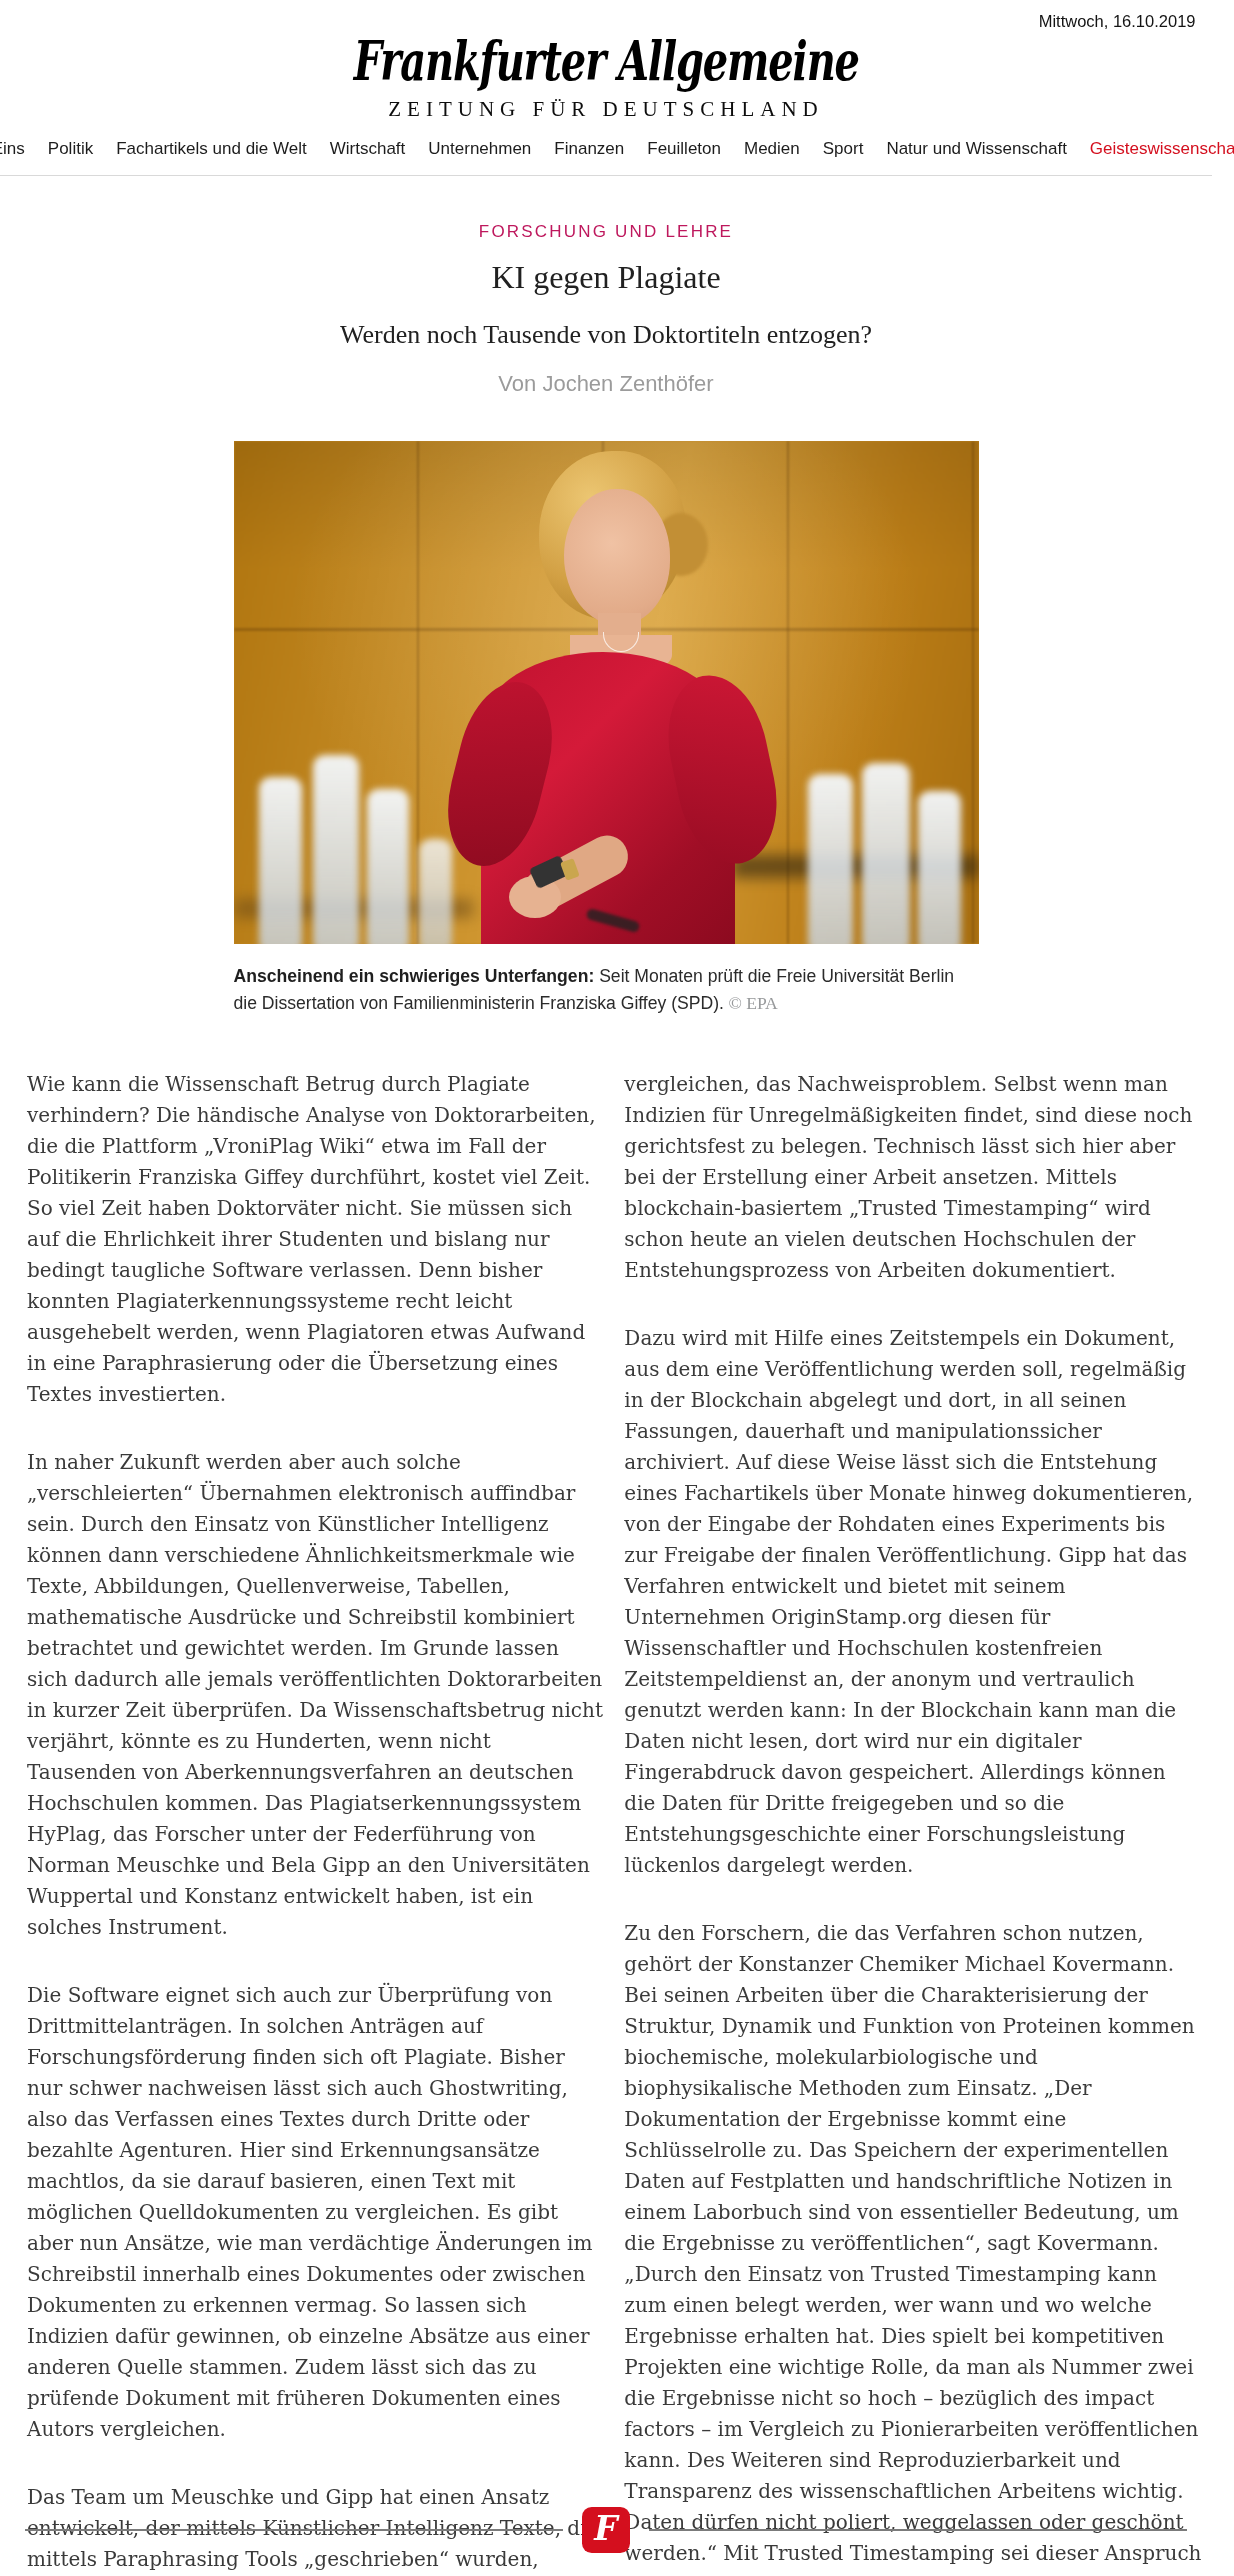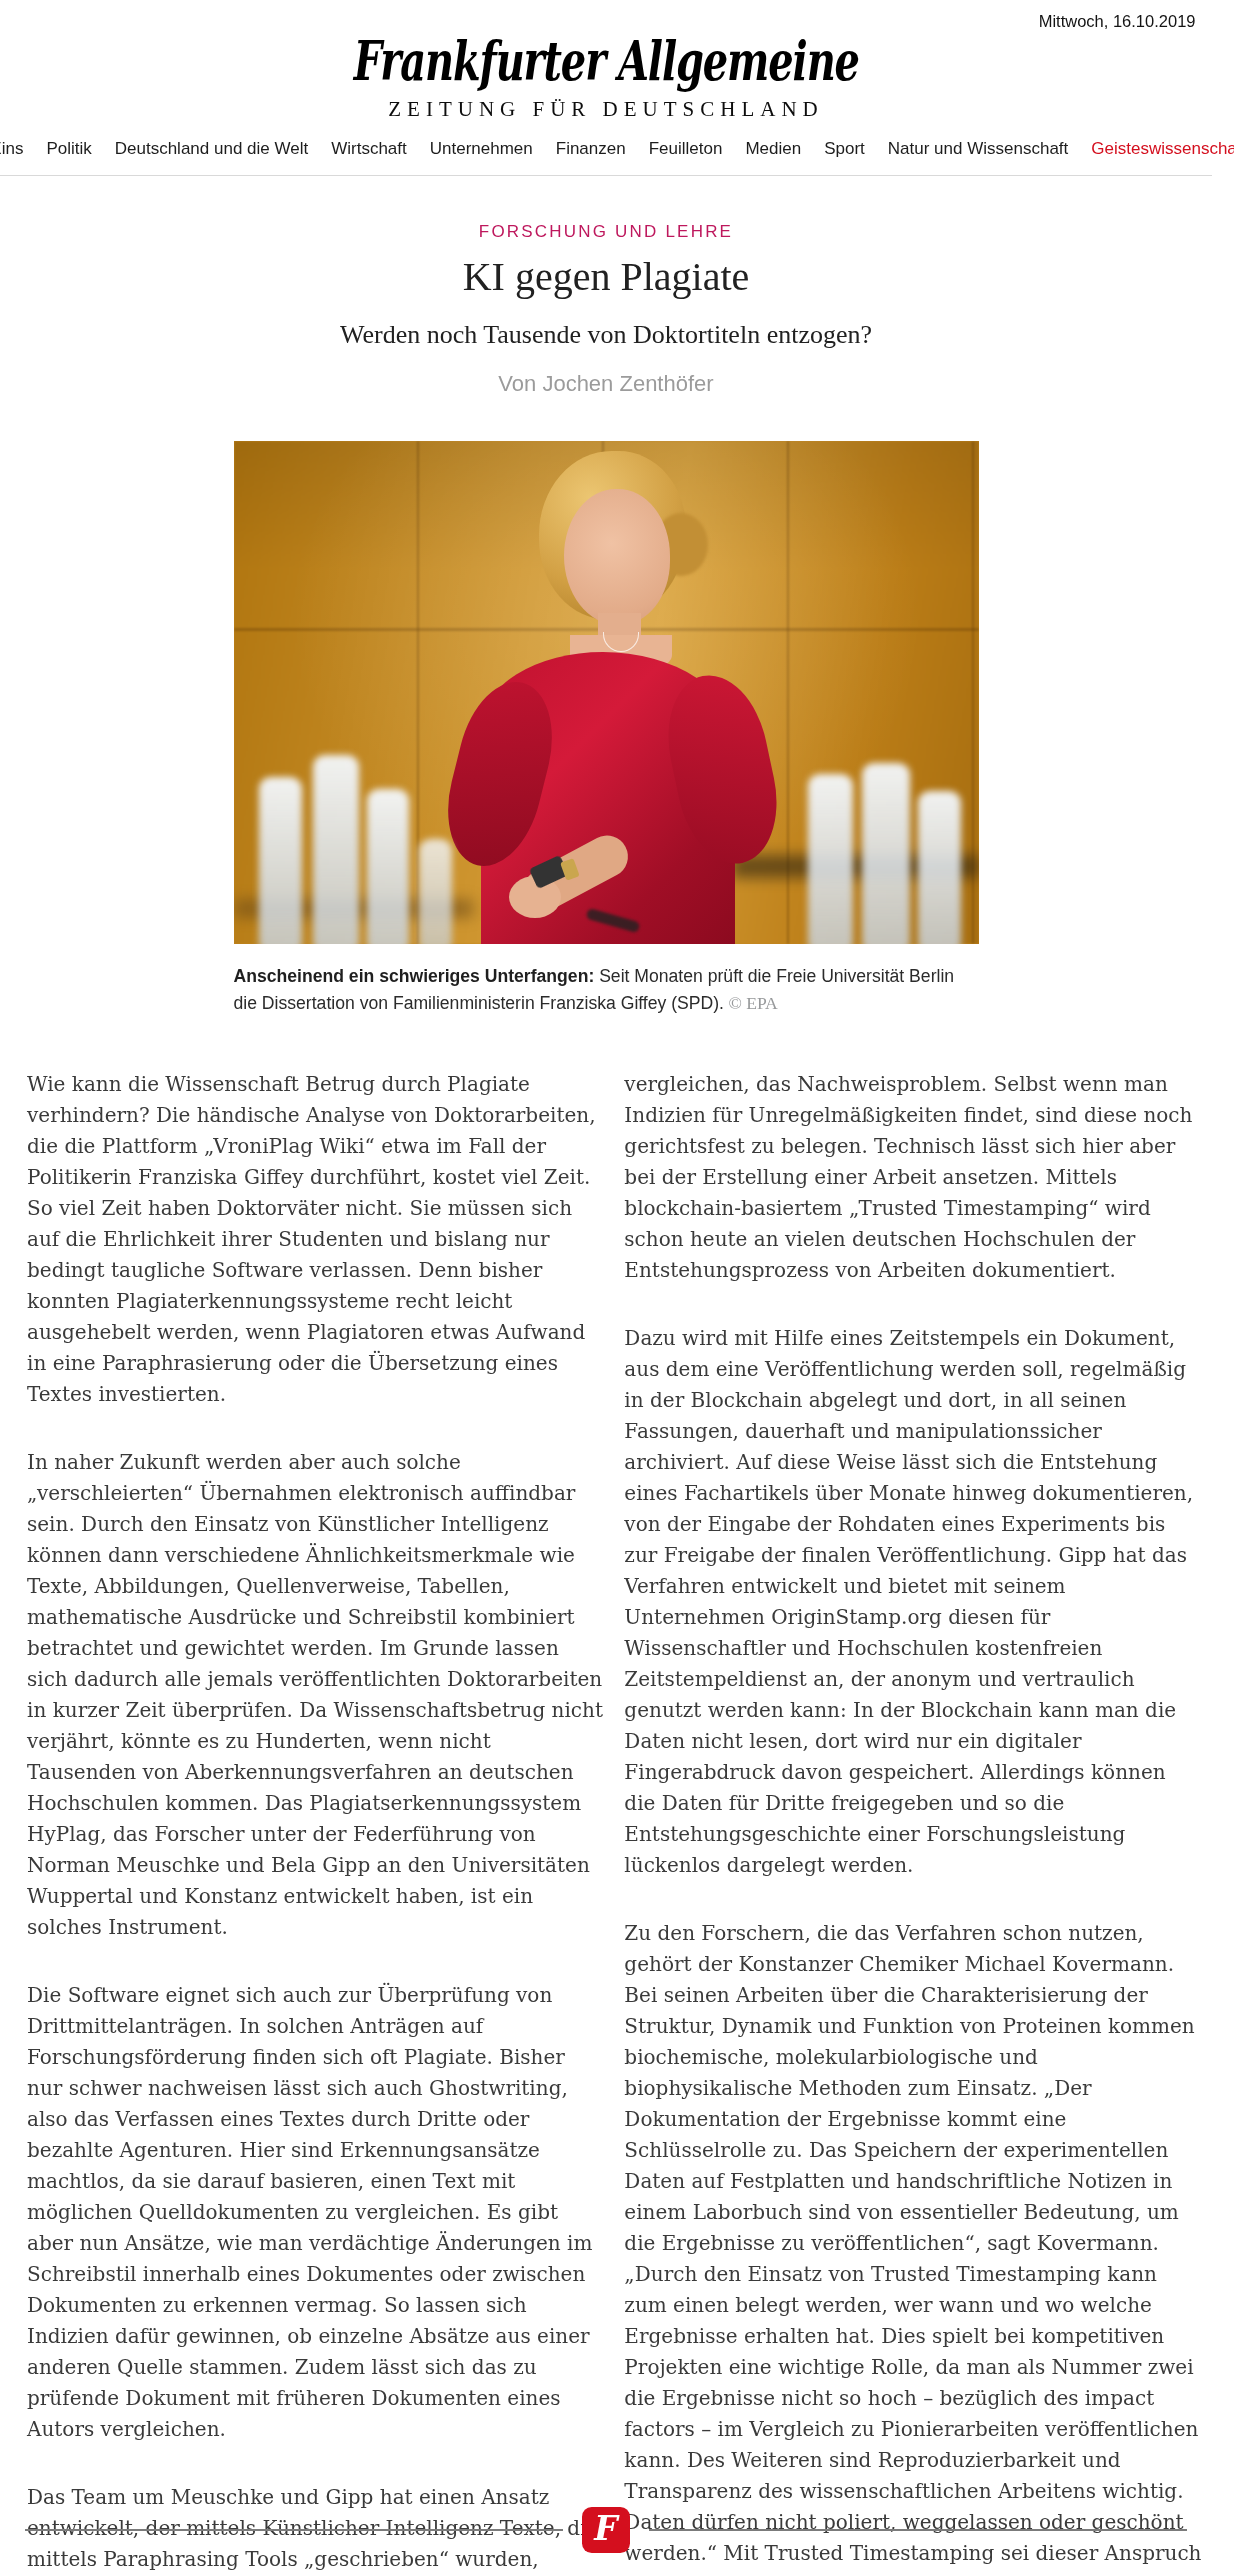--- a/index.html
+++ b/index.html
@@ -17,21 +17,21 @@
            letter-spacing:6px;margin-top:6px;color:#0d0d0d;}
   nav{display:flex;justify-content:center;align-items:center;gap:23px;margin-top:17px;
       font-size:17px;white-space:nowrap;}
   .nav-item{text-decoration:none;color:#1d1d1d;cursor:pointer;}
   .nav-item.active span{color:var(--accent,#d40f1e);}
   .rule{border:0;border-top:0.7px solid #d9d9d9;margin:15.7px 0 0 0;}
 
   
   .kicker{text-align:center;margin-top:46px;font-size:17px;letter-spacing:2.2px;color:#be185d;}
   h1{font-family:"Liberation Serif",serif;font-weight:normal;text-align:center;
-     font-size:40px;line-height:46px;margin:12px 0 0;color:#212121;}
+     font-size:32px;line-height:46px;margin:12px 0 0;color:#212121;}
   h2{font-family:"Liberation Serif",serif;font-weight:normal;text-align:center;
      font-size:26px;line-height:30px;margin:20px 0 0;color:#212121;}
   .byline{text-align:center;margin-top:21px;font-size:22px;color:#9b9b9b;}
 
   
   figure{width:745px;margin:28px auto 0;padding:16px;}
   .photo{position:relative;width:745px;height:503px;overflow:hidden;background:#c1831e;}
   .photo *{position:absolute;}
   .ph-bg{inset:0;filter:blur(1.1px);
     background:
@@ -99,21 +99,21 @@
   <header>
     <div class="date">Mittwoch, 16.10.2019</div>
     <div class="logo-wrap">
       <span class="logo">Frankfurter Allgemeine</span>
     </div>
     <div class="tagline">ZEITUNG FÜR DEUTSCHLAND</div>
     <nav>
 
     <a class="nav-item"><span>Seite Eins</span></a>
         <a class="nav-item"><span>Politik</span></a>
-        <a class="nav-item"><span>Deutschland und die Welt</span></a>
+        <a class="nav-item"><span>Fachartikels und die Welt</span></a>
         <a class="nav-item"><span>Wirtschaft</span></a>
         <a class="nav-item"><span>Unternehmen</span></a>
         <a class="nav-item"><span>Finanzen</span></a>
         <a class="nav-item"><span>Feuilleton</span></a>
         <a class="nav-item"><span>Medien</span></a>
         <a class="nav-item"><span>Sport</span></a>
         <a class="nav-item"><span>Natur und Wissenschaft</span></a>
         <a class="nav-item active"><span>Geisteswissenschaften</span></a>
       </nav>
     <hr class="rule">

